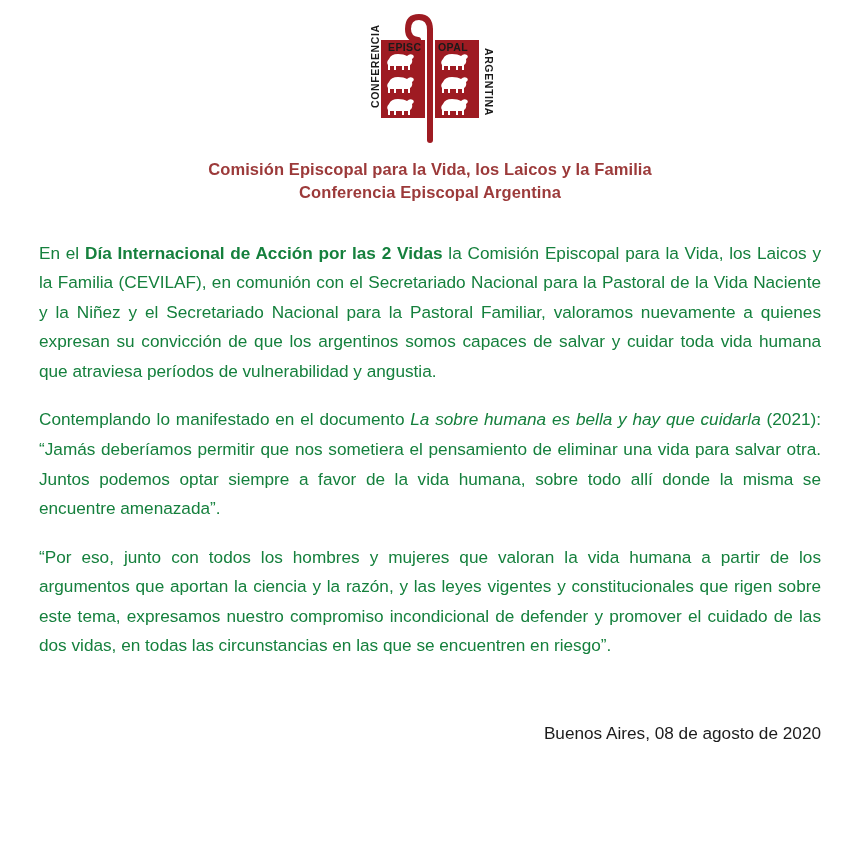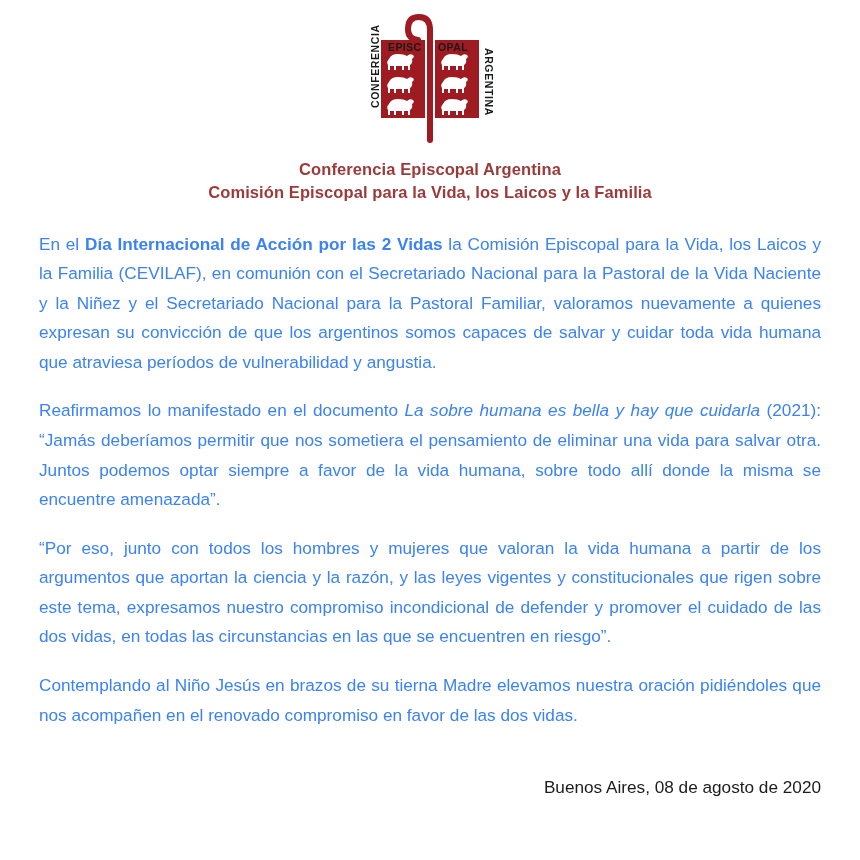--- a/index.html
+++ b/index.html
@@ -49,36 +49,36 @@
   }
   .header-line.l2 { font-size: 16.5px; }
 
   
   .body-block {
     margin: 0 auto;
     padding-top: 26px;
     width: 782px;
   }
   p.para {
-    margin: 0 0 19px 0;
+    margin: 9px 0 19px 0;
     text-align: justify;
     text-justify: inter-word;
     font-size: 17.2px;
     line-height: 1.72;
-    color: #3b82f6;
+    color: #15803d;
     font-weight: 400;
   }
   p.para:last-of-type { margin-bottom: 0; }
   .bold { font-weight: bold; }
   .ital { font-style: italic; }
 
   
   .sign-block {
     width: 782px;
-    margin: 1px auto;
+    margin: 16px auto;
     padding-top: 42px;
     text-align: right;
   }
   .sign-line {
     font-size: 17.2px;
     color: #1c1c1c;
     line-height: 1.7;
   }
 </style>
 </head>
@@ -114,28 +114,27 @@
       </g>
 
       <text x="24" y="100" fill="#1a1a1a" font-family="'Liberation Sans', sans-serif" font-size="10.5" font-weight="bold" letter-spacing="0.6" transform="rotate(-90 24 100)">CONFERENCIA</text>
       <text x="130" y="40" fill="#1a1a1a" font-family="'Liberation Sans', sans-serif" font-size="10.5" font-weight="bold" letter-spacing="0.6" transform="rotate(90 130 40)">ARGENTINA</text>
       <text x="33" y="43" fill="#1a1a1a" font-family="'Liberation Sans', sans-serif" font-size="10.5" font-weight="bold" letter-spacing="0.4">EPISC</text>
       <text x="83" y="43" fill="#1a1a1a" font-family="'Liberation Sans', sans-serif" font-size="10.5" font-weight="bold" letter-spacing="0.4">OPAL</text>
     </svg>
   </div>
 
   <div class="header-block">
+    <div class="header-line l2">Comisión Episcopal para la Vida, los Laicos y la Familia</div>
     <div class="header-line">Conferencia Episcopal Argentina</div>
-    <div class="header-line l2">Comisión Episcopal para la Vida, los Laicos y la Familia</div>
   </div>
 
   <div class="body-block">
     <p class="para"><span>En el </span><span class="bold">Día Internacional de Acción por las 2 Vidas</span><span> la Comisión Episcopal para la Vida, los Laicos y la Familia (CEVILAF), en comunión con el Secretariado Nacional para la Pastoral de la Vida Naciente y la Niñez y el Secretariado Nacional para la Pastoral Familiar, valoramos nuevamente a quienes expresan su convicción de que los argentinos somos capaces de salvar y cuidar toda vida humana que atraviesa períodos de vulnerabilidad y angustia.</span></p>
-    <p class="para"><span>Reafirmamos lo manifestado en el documento </span><span class="ital">La sobre humana es bella y hay que cuidarla</span><span> (2021): “Jamás deberíamos permitir que nos sometiera el pensamiento de eliminar una vida para salvar otra. Juntos podemos optar siempre a favor de la vida humana, sobre todo allí donde la misma se encuentre amenazada”.</span></p>
+    <p class="para"><span>Contemplando lo manifestado en el documento </span><span class="ital">La sobre humana es bella y hay que cuidarla</span><span> (2021): “Jamás deberíamos permitir que nos sometiera el pensamiento de eliminar una vida para salvar otra. Juntos podemos optar siempre a favor de la vida humana, sobre todo allí donde la misma se encuentre amenazada”.</span></p>
     <p class="para"><span>“Por eso, junto con todos los hombres y mujeres que valoran la vida humana a partir de los argumentos que aportan la ciencia y la razón, y las leyes vigentes y constitucionales que rigen sobre este tema, expresamos nuestro compromiso incondicional de defender y promover el cuidado de las dos vidas, en todas las circunstancias en las que se encuentren en riesgo”.</span></p>
-    <p class="para"><span>Contemplando al Niño Jesús en brazos de su tierna Madre elevamos nuestra oración pidiéndoles que nos acompañen en el renovado compromiso en favor de las dos vidas.</span></p>
   </div>
 
   <div class="sign-block">
     <div class="sign-line">Buenos Aires, 08 de agosto de 2020</div>
   </div>
 
 </div>
 
 </body></html>

